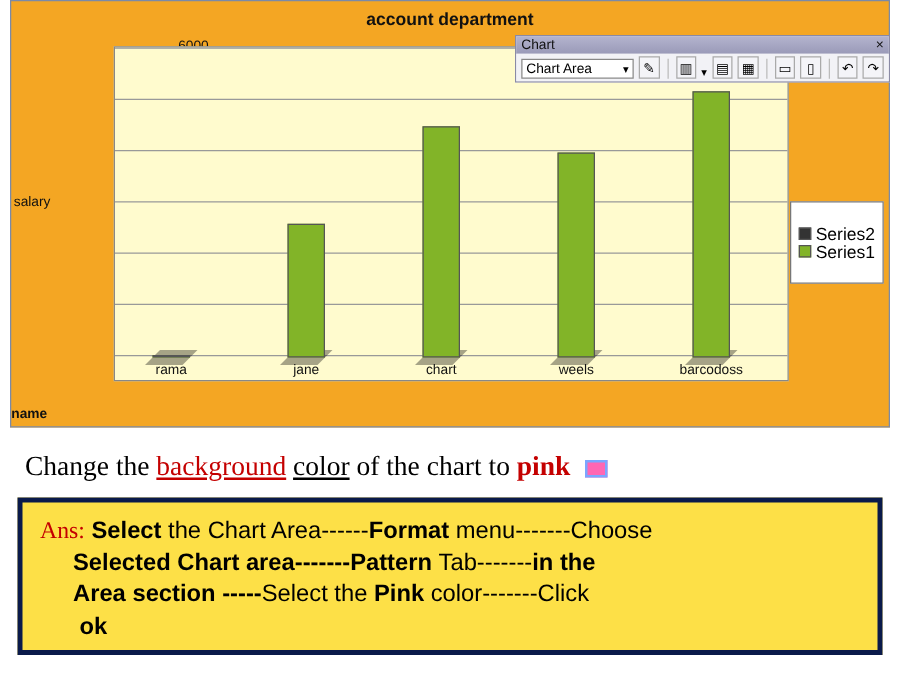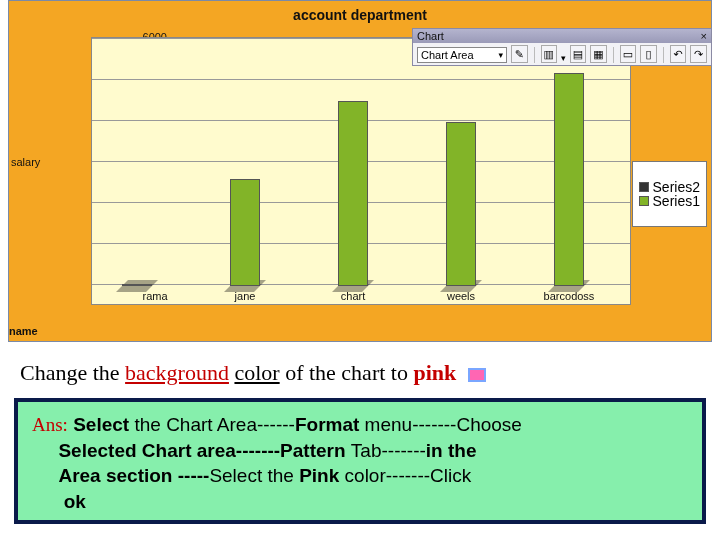--- a/index.html
+++ b/index.html
@@ -182,21 +182,21 @@
     border: 2px solid #7aa6ff;
     vertical-align: middle;
     margin-left: 6px;
   }
   .answer-box {
     position: absolute;
     left: 14px;
     top: 398px;
     width: 692px;
     height: 126px;
-    background: #86efac;
+    background: #fde047;
     border: 4px solid #0a1a4a;
     padding: 10px 14px;
     font-size: 19px;
     line-height: 1.35;
   }
   .answer-box .ans-label { color: #c40000; font-family: "Times New Roman", serif; }
   .answer-box .b { font-weight: bold; }
 </style>
 </head>
 <body>
@@ -238,21 +238,21 @@
     </div>
     <div class="bar-pair" style="left:354px">
       <div class="bar-shadow" style="left:0"></div>
       <div class="bar s1" style="height:164px"></div>
     </div>
     <div class="bar-pair" style="left:462px">
       <div class="bar-shadow" style="left:0"></div>
       <div class="bar s1" style="height:213px"></div>
     </div>
 
-    <div class="xtick" style="left:63px">rama</div>
+    <div class="xtick" style="left:45px">rama</div>
     <div class="xtick" style="left:153px">jane</div>
     <div class="xtick" style="left:261px">chart</div>
     <div class="xtick" style="left:369px">weels</div>
     <div class="xtick" style="left:477px">barcodoss</div>
   </div>
 
   <div class="xlabel">name</div>
 
   <div class="legend">
     <div class="legend-row">

